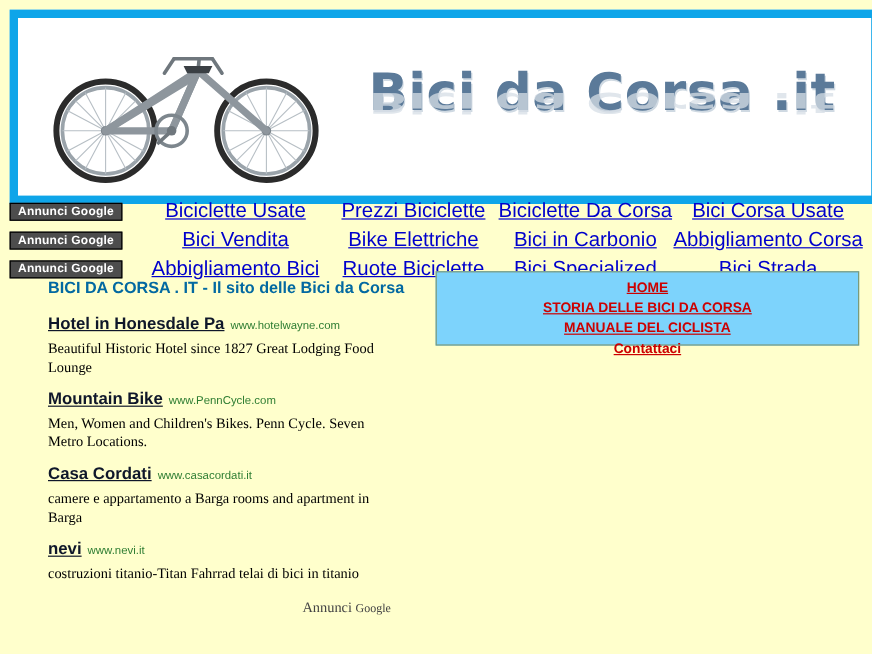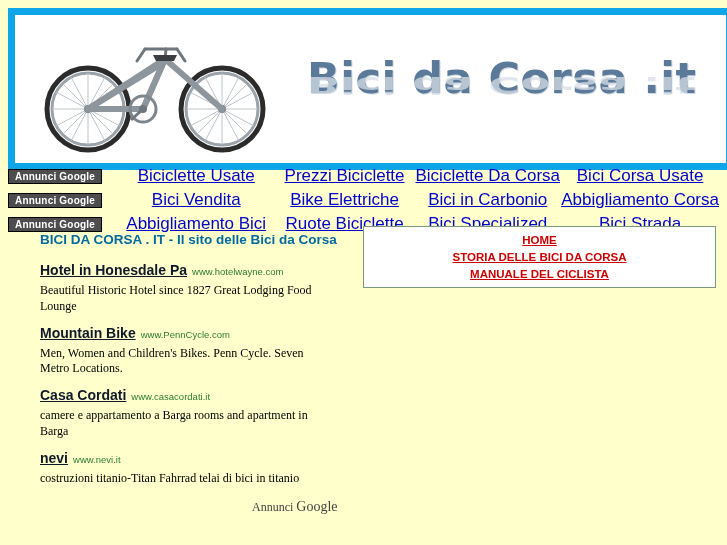--- a/index.html
+++ b/index.html
@@ -155,37 +155,37 @@
     max-width: 290px;
     font-family: Liberation Serif, serif;
   }
   .annunci-google-foot {
     margin: 12px 0 0 226px;
     font-size: 12px;
     color: #444444;
     font-family: "Liberation Serif", serif;
   }
   .annunci-google-foot .gword {
-    font-size: 14px;
+    font-size: 10px;
   }
   .bottom-note {
     position: absolute;
     left: 30px;
     top: 300px;
     font-size: 11.5px;
     color: #000000;
   }
   
   .nav-box {
     position: absolute;
     left: 355px;
     top: 0;
     width: 353px;
     height: 62px;
-    background: #ffffff;
+    background: #7dd3fc;
     border: 1px solid #7a9a7a;
     text-align: center;
     padding-top: 7px;
     box-sizing: border-box;
   }
   .nav-link {
     display: block;
     color: #cc0000;
     text-decoration: underline;
     font-size: 11.5px;
@@ -344,17 +344,18 @@
       <div class="annunci-google-foot">
         <span>Annunci</span>
         <span class="gword">Google</span>
       </div>
     </div>
 
     <div class="nav-box">
       <span class="nav-link">HOME</span>
       <span class="nav-link">STORIA DELLE BICI DA CORSA</span>
       <span class="nav-link">MANUALE DEL CICLISTA</span>
+      <span class="nav-link">Contattaci</span>
     </div>
 
   </div>
 
 </div>
 
 </body></html>

